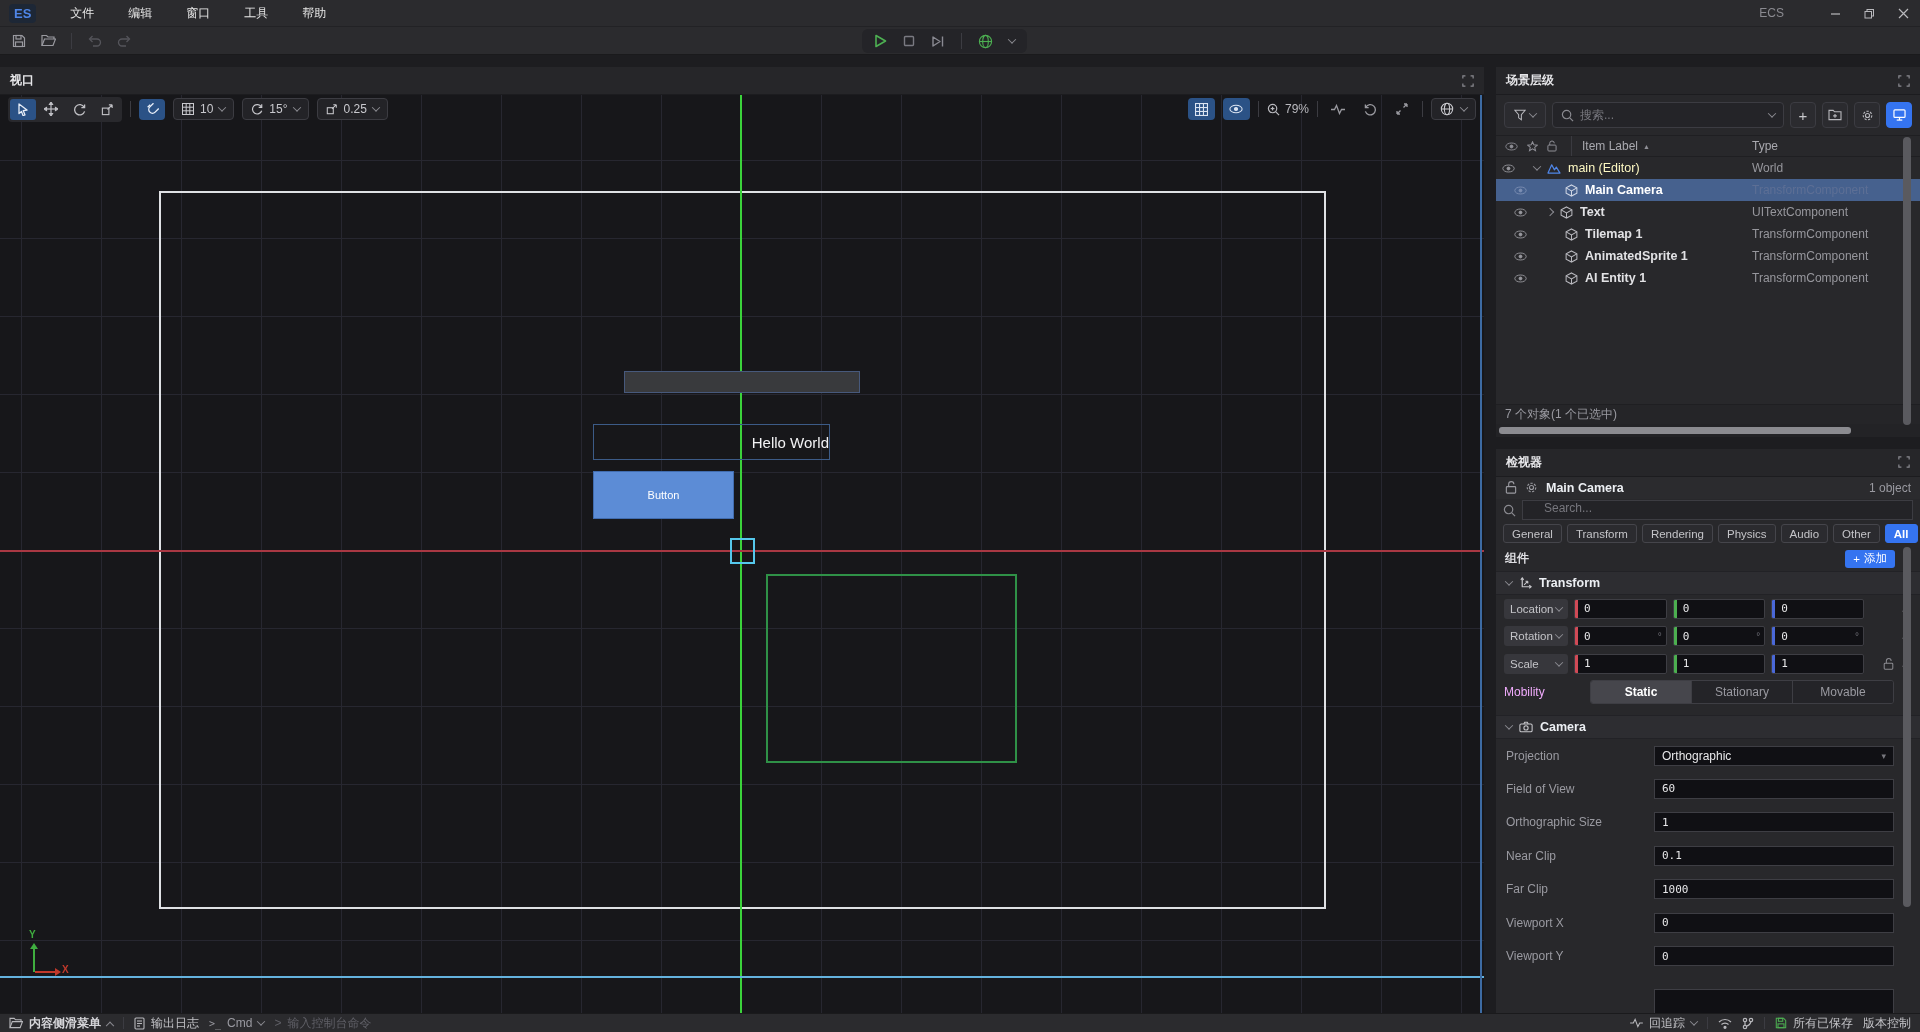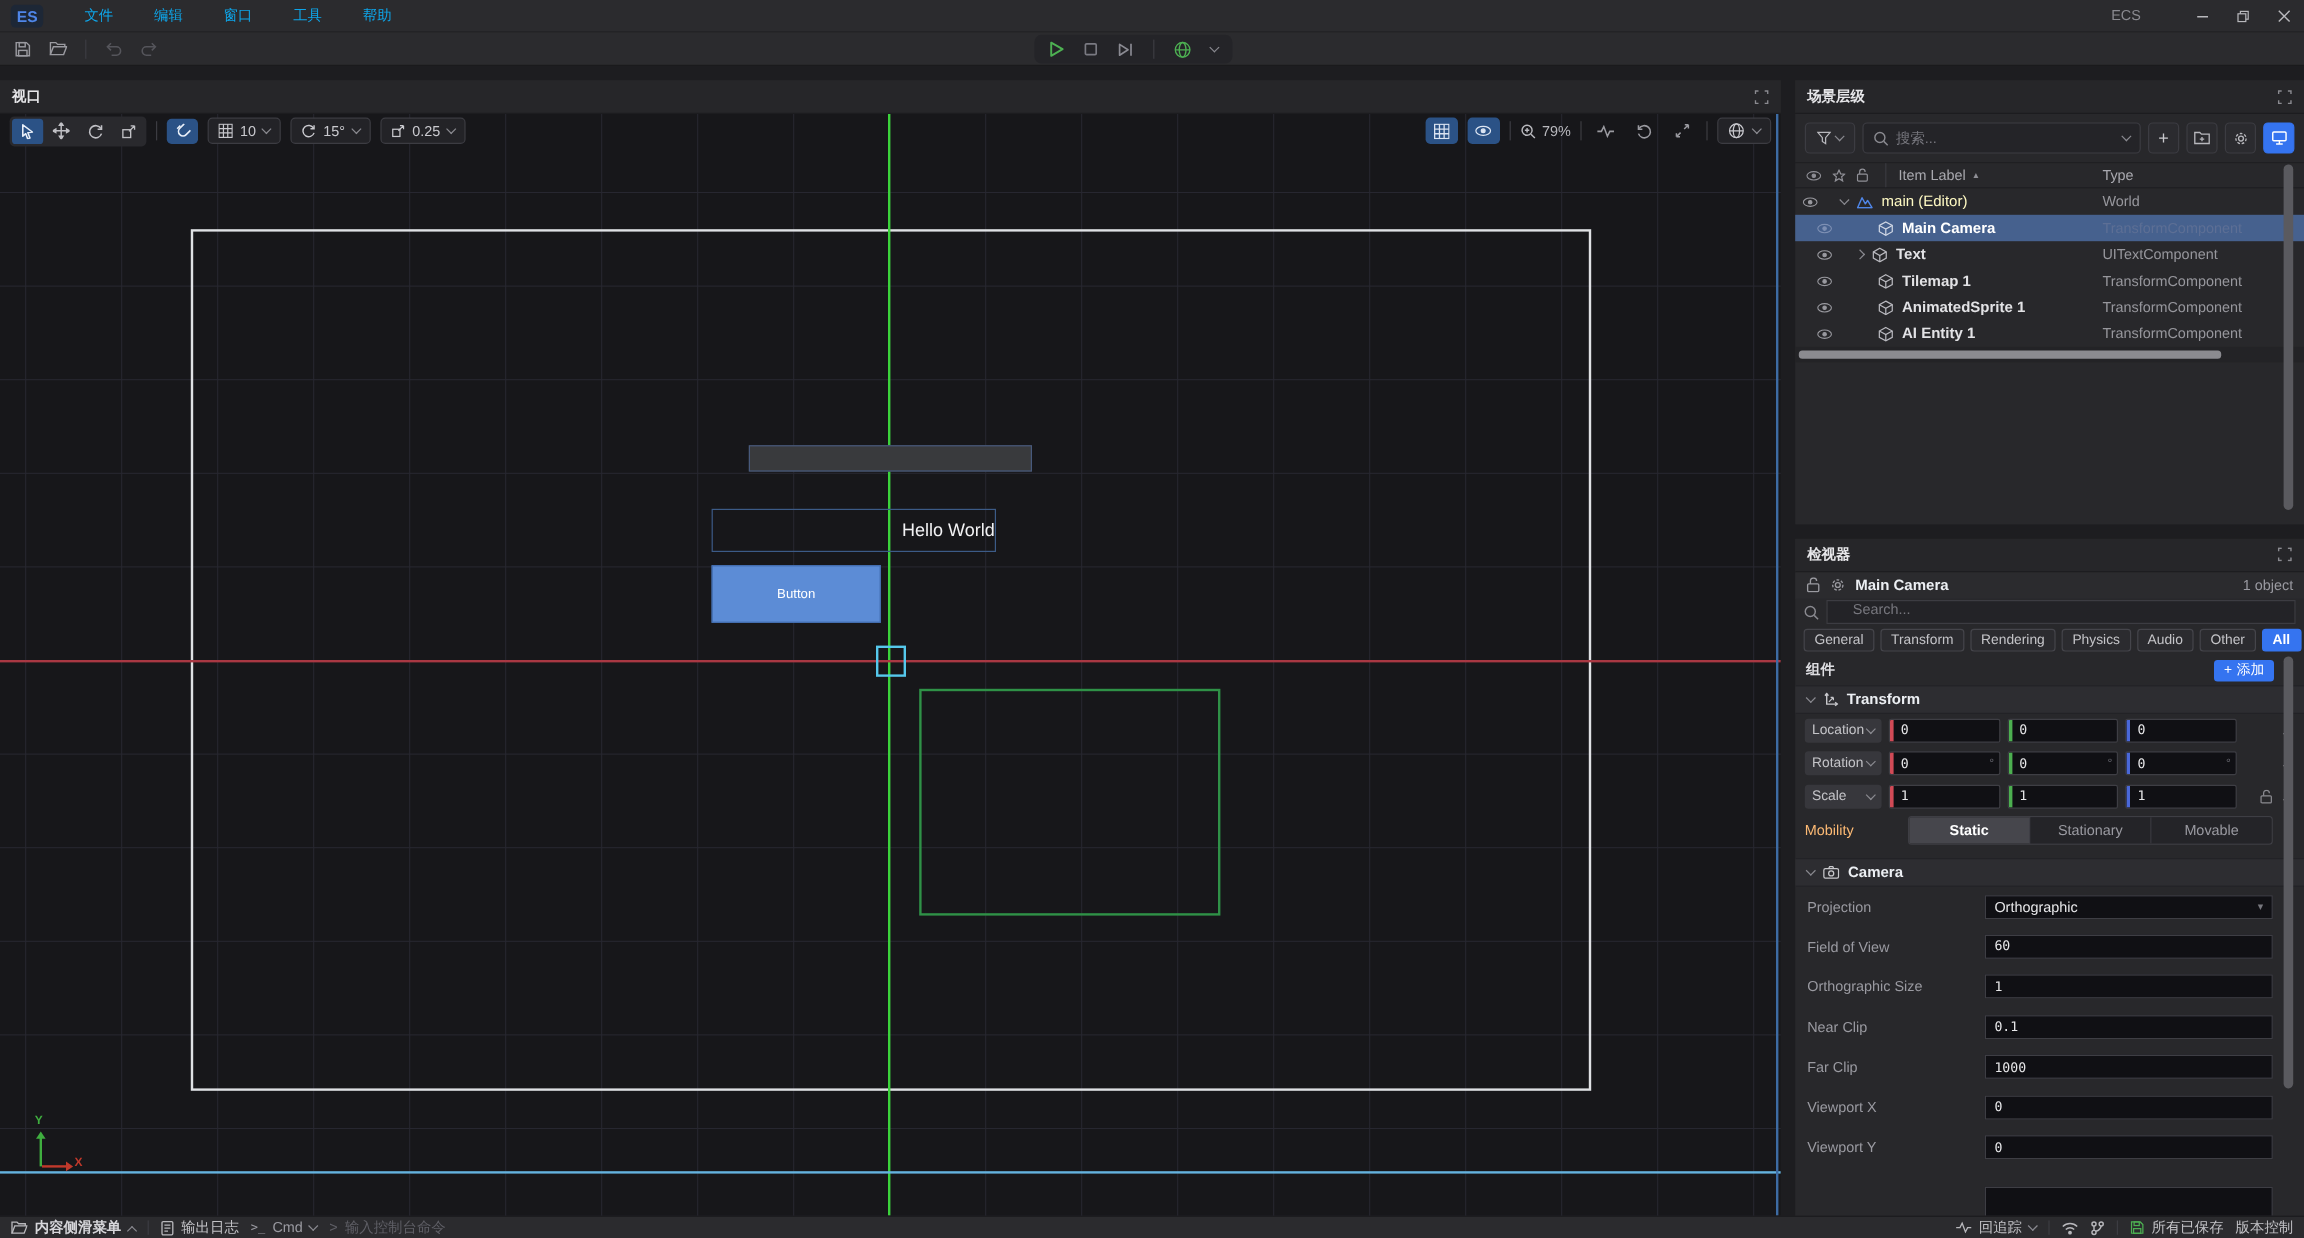--- a/index.html
+++ b/index.html
@@ -10,21 +10,21 @@
   .chev { display:inline-block; width:6px; height:6px; border-right:1.4px solid #8a8a90; border-bottom:1.4px solid #8a8a90; }
   .chev.down { transform:rotate(45deg) translate(-1px,-1px); }
   .chev.right { transform:rotate(-45deg); }
   .chev.up { transform:rotate(-135deg) translate(-2px,-2px); }
   .divider-v { width:1px; height:16px; background:#3c3c42; }
 
   
   .titlebar { height:27px; background:#2b2b2e; display:flex; align-items:center; border-bottom:1px solid #222225; }
   .logo { margin-left:9px; padding:2px 5px; border-radius:4px; background:#1d2736; color:#4f86e8; font-weight:bold; font-size:13px; }
   .menu { display:flex; margin-left:22px; gap:10px; }
-  .menu-item { padding:3px 12px; color:#0ea5e9; cursor:default; }
+  .menu-item { padding:3px 12px; color:#e5e5e5; cursor:default; }
   .titlebar-right { margin-left:auto; display:flex; align-items:center; }
   .ecs-label { color:#8a8a90; margin-right:34px; font-size:12px; }
   .win-btn { width:34px; height:26px; display:flex; align-items:center; justify-content:center; color:#b9b9bd; font-size:13px; }
 
   
   .toolbar { height:28px; background:#2b2b2e; display:flex; align-items:center; position:relative; border-bottom:1px solid #1a1a1c; }
   .tb-left { display:flex; align-items:center; gap:15px; padding-left:12px; }
   .tb-ic { color:#9a9aa0; }
   .tb-ic.dim { color:#55555b; }
   .play-group { position:absolute; left:862px; top:2px; height:24px; background:#242428; border-radius:6px;
@@ -117,21 +117,21 @@
   .sect-header { height:24px; background:#2d2d31; display:flex; align-items:center; gap:7px; padding:0 10px; border-top:1px solid #222226; border-bottom:1px solid #222226; }
   .sect-title { font-weight:bold; color:#eceff3; font-size:12.5px; }
   .t-row { height:28px; display:flex; align-items:center; gap:6px; padding:0 8px; }
   .t-chip { width:64px; height:20px; background:#37373c; border-radius:3px; display:flex; align-items:center; justify-content:space-between; padding:0 6px; color:#c4c4c8; font-size:11.5px; flex:0 0 auto; }
   .num-field { flex:1; height:20px; background:#101014; border:1px solid #3e3e44; border-radius:2px; display:flex; align-items:center; position:relative; overflow:hidden; }
   .num-field .bar { width:3px; height:100%; flex:0 0 auto; }
   .num-field .val { color:#e8e8ea; font-size:11px; padding-left:6px; }
   .num-field .deg { margin-left:auto; padding-right:4px; color:#6a6a72; font-size:10px; }
   .row-ics { width:42px; display:flex; justify-content:flex-end; align-items:center; gap:6px; color:#8a8a90; flex:0 0 auto; }
   .mob-row { height:30px; display:flex; align-items:center; padding:0 8px; gap:4px; }
-  .mob-label { width:82px; color:#fdba74; }
+  .mob-label { width:82px; color:#f0abfc; }
   .seg { flex:1; display:flex; height:24px; border:1px solid #3e3e44; border-radius:3px; overflow:hidden; margin-right:18px; }
   .seg-btn { flex:1; display:flex; align-items:center; justify-content:center; color:#9a9aa1; background:#242428; border-right:1px solid #3e3e44; }
   .seg-btn:last-child { border-right:none; }
   .seg-btn.active { background:#46464c; color:#ffffff; font-weight:bold; }
   .cam-row { height:34px; display:flex; align-items:center; padding:0 10px; }
   .cam-label { width:148px; color:#9a9aa1; flex:0 0 auto; }
   .cam-input { flex:1; height:20px; background:#101014; border:1px solid #3e3e44; display:flex; align-items:center; padding:0 7px; margin-right:16px; }
   .cam-input .val { color:#e8e8ea; font-size:11px; }
   .cam-input.dropdown .val { font-family:"Liberation Sans",sans-serif; font-size:12px; }
   .cam-input .dd-arrow { margin-left:auto; color:#77777e; font-size:9px; }
@@ -552,20 +552,21 @@
         <span class="rlabel" style="padding-left:33px;">
           <svg width="13" height="13" viewBox="0 0 14 14" fill="none" stroke="#b9b9bf" stroke-width="1.1">
               <path d="M7,1 L12.8,4.2 V9.8 L7,13 L1.2,9.8 V4.2 Z"></path>
               <path d="M1.2,4.2 L7,7.4 L12.8,4.2 M7,7.4 V13"></path>
             </svg>
           <span style="font-weight:bold;">AI Entity 1</span>
         </span>
         <span class="rtype">TransformComponent</span>
       </div>
 
+      <div class="hier-footer">7 个对象(1 个已选中)</div>
       <div class="hscroll">
           <div class="hscroll-thumb"></div>
         </div>
       <div class="vscroll" style="top:70px; height:288px;"></div>
     </div>
 
     <div class="panel insp-panel">
       <div class="panel-header">
         <span class="panel-title">检视器</span>
         <span class="expand-ic">

